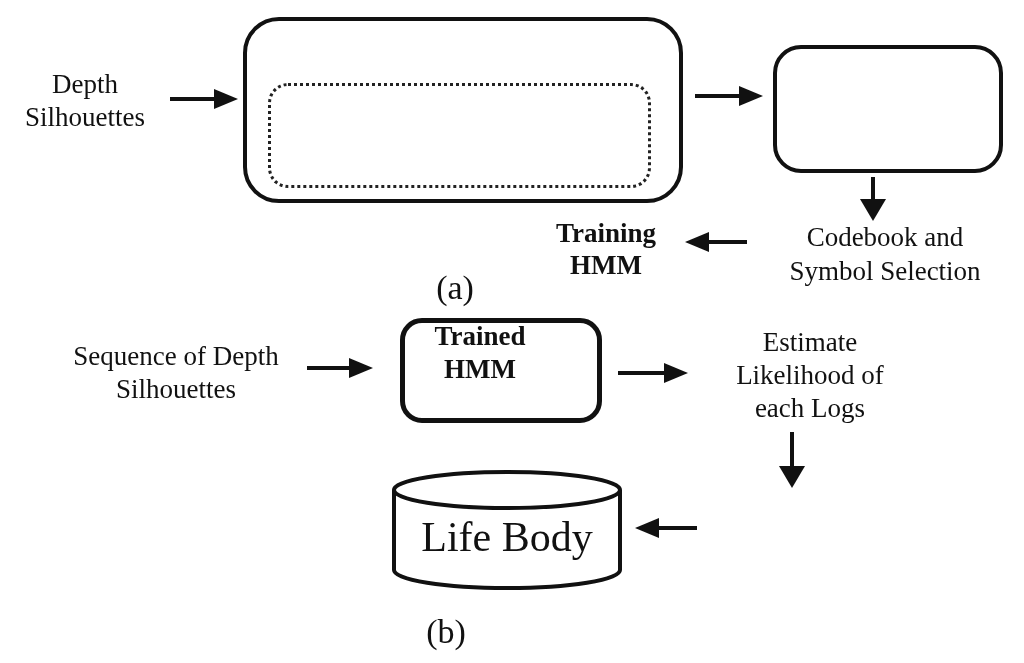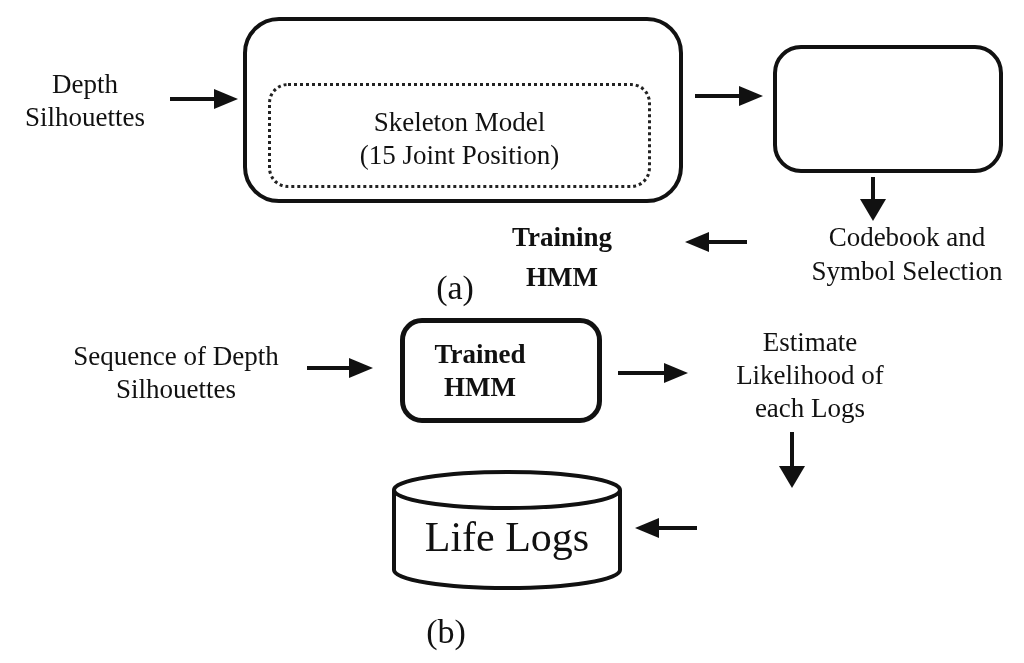--- a/index.html
+++ b/index.html
@@ -9,27 +9,27 @@
   }
   .lbl{position:absolute;text-align:center;white-space:pre-line;font-size:27px;line-height:33px;color:#111111;}
   .bold{font-weight:bold;}
   .box{position:absolute;background:#ffffff;border:4px solid #111111;box-sizing:border-box;}
   #body-joints-box{left:243px;top:17px;width:440px;height:186px;border-radius:36px;}
   #body-joints-title{left:243px;top:40px;width:440px;font-size:27px;line-height:32px;}
   #skeleton-box{left:268px;top:83px;width:383px;height:105px;border:3px dotted #222222;border-radius:20px;box-sizing:border-box;position:absolute;background:#ffffff;}
   #skeleton-label{left:268px;top:106px;width:383px;}
   #feature-box{left:773px;top:45px;width:230px;height:128px;border-radius:28px;}
   #feature-label{left:773px;top:64px;width:230px;}
-  #codebook-label{left:792px;top:220px;width:230px;line-height:34px;}
-  #training-label{left:492px;top:217px;width:140px;line-height:40px;}
+  #codebook-label{left:770px;top:220px;width:230px;line-height:34px;}
+  #training-label{left:536px;top:217px;width:140px;line-height:32px;}
   #caption-a{left:418px;top:270px;width:74px;font-size:34px;line-height:36px;}
   #sequence-label{left:40px;top:340px;width:272px;}
   #depth-label{left:5px;top:68px;width:160px;}
   #trained-box{left:400px;top:318px;width:202px;height:105px;border-width:5px;border-radius:22px;}
-  #trained-label{left:400px;top:338px;width:160px;font-family:Liberation Serif, serif;}
+  #trained-label{left:400px;top:320px;width:160px;font-family:Liberation Serif, serif;}
   #estimate-label{left:725px;top:326px;width:170px;}
   #recognized-label{left:710px;top:492px;width:170px;line-height:34px;}
   #lifelogs-label{left:390px;top:514px;width:234px;font-size:42px;line-height:46px;}
   #caption-b{left:406px;top:614px;width:80px;font-size:34px;line-height:36px;}
   .arrow{position:absolute;}
   svg{display:block;}
 </style>
 </head>
 <body>
 
@@ -38,22 +38,20 @@
   <div class="lbl" id="depth-label">Depth
 Silhouettes</div>
 
   <svg class="arrow" style="left:170px;top:86px;" width="68" height="26">
     <line x1="0" y1="13" x2="46" y2="13" stroke="#111" stroke-width="4"></line>
     <polygon points="44,3 68,13 44,23" fill="#111"></polygon>
   </svg>
 
   <div class="box" id="body-joints-box"></div>
   <div id="skeleton-box"></div>
-  <div class="lbl" id="skeleton-label">Skeleton Model
-(15 Joint Position)</div>
 
   <svg class="arrow" style="left:695px;top:83px;" width="68" height="26">
     <line x1="0" y1="13" x2="46" y2="13" stroke="#111" stroke-width="4"></line>
     <polygon points="44,3 68,13 44,23" fill="#111"></polygon>
   </svg>
 
   <div class="box" id="feature-box"></div>
 
   <svg class="arrow" style="left:858px;top:177px;" width="30" height="44">
     <line x1="15" y1="0" x2="15" y2="24" stroke="#111" stroke-width="4"></line>
@@ -101,17 +99,17 @@
 
   <svg class="arrow" style="left:635px;top:515px;" width="62" height="26">
     <polygon points="0,13 24,3 24,23" fill="#111"></polygon>
     <line x1="22" y1="13" x2="62" y2="13" stroke="#111" stroke-width="4"></line>
   </svg>
 
   <svg class="arrow" style="left:390px;top:468px;" width="234" height="126">
     <path d="M 4 22 L 4 102 A 113 18 0 0 0 230 102 L 230 22" fill="#ffffff" stroke="#111" stroke-width="4"></path>
     <ellipse cx="117" cy="22" rx="113" ry="18" fill="#ffffff" stroke="#111" stroke-width="4"></ellipse>
   </svg>
-  <div class="lbl" id="lifelogs-label">Life Logs</div>
+  <div class="lbl" id="lifelogs-label">Life Body</div>
 
   <div class="lbl" id="caption-b">(b)</div>
 
 </div>
 
 </body></html>

